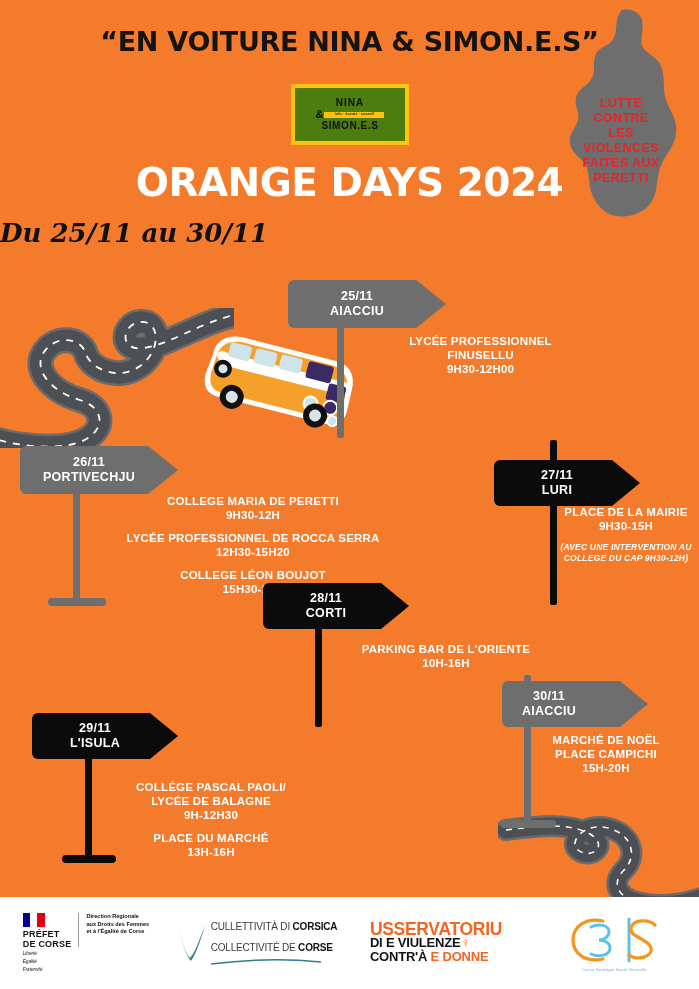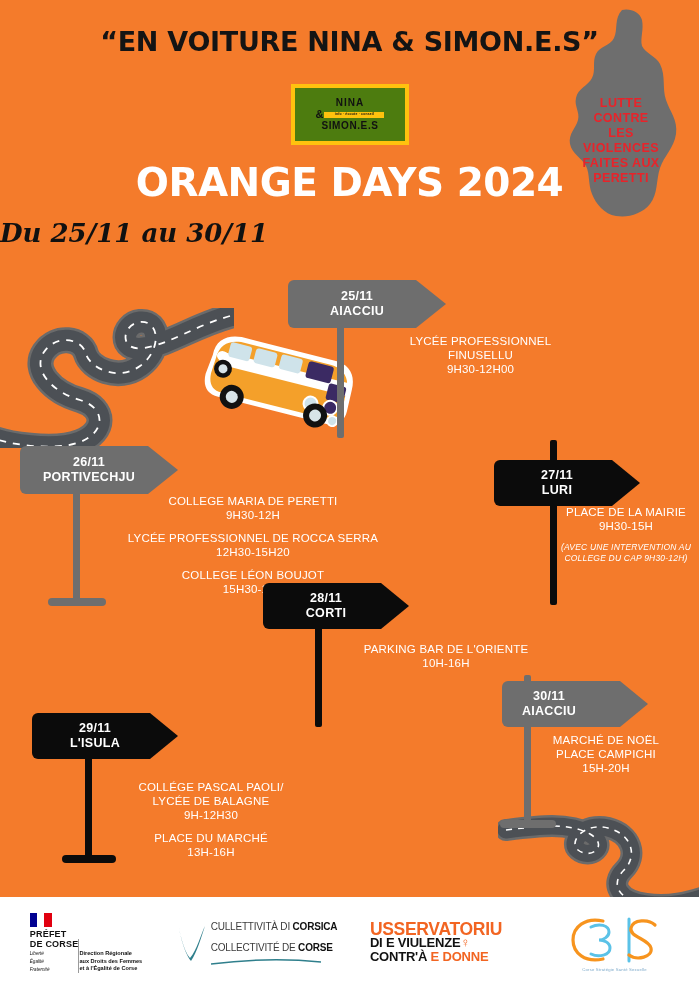--- a/index.html
+++ b/index.html
@@ -71,38 +71,38 @@
   .sign svg{display:block;}
   .sign-label{
     position:absolute; inset:0; display:flex; flex-direction:column;
     align-items:center; justify-content:center;
     color:#fff; font-weight:800; font-size:12.5px; line-height:15px;
     letter-spacing:.3px; padding-right:22px; box-sizing:border-box;
     pointer-events:none;
   }
   .details{
     position:absolute; color:#FFFFFF; text-align:center;
-    font-size:11.5px; font-weight:400; line-height:14px; letter-spacing:.2px;
+    font-size:11.5px; font-weight:700; line-height:14px; letter-spacing:.2px;
   }
   .details .blk{margin-bottom:9px;}
   .details .blk:last-child{margin-bottom:0;}
   .details .note{font-size:8.5px;font-style:italic;line-height:11px;margin-top:8px;}
 
   
   .footer{
     position:absolute;left:0;top:897px;width:699px;height:92px;
     background:#FFFFFF; display:flex; align-items:center;
   }
   .f-slot{display:flex;align-items:center;justify-content:center;height:100%;}
   .f1{width:172px;}
   .f2{width:170px;}
   .f3{width:188px;}
   .f4{width:169px;}
 
-  .prefet{display:flex;align-items:flex-end;}
+  .prefet{display:flex;align-items:flex-start;gap:7px;}
   .prefet-left{text-align:left;}
   .flag{display:flex;width:22px;height:14px;margin-bottom:2px;}
   .flag i{flex:1;display:block;}
   .flag .b{background:#000091;}
   .flag .w{background:#fff;}
   .flag .r{background:#E1000F;}
   .prefet-name{font-size:9px;font-weight:800;color:#111;line-height:10px;letter-spacing:.2px;}
   .devise{font-size:4.6px;color:#111;font-style:italic;line-height:6px;margin-top:2px;}
   .prefet-sep{width:1px;height:34px;background:#9a9a9a;}
   .prefet-right{font-size:5.6px;color:#111;line-height:7.6px;font-weight:600;}

